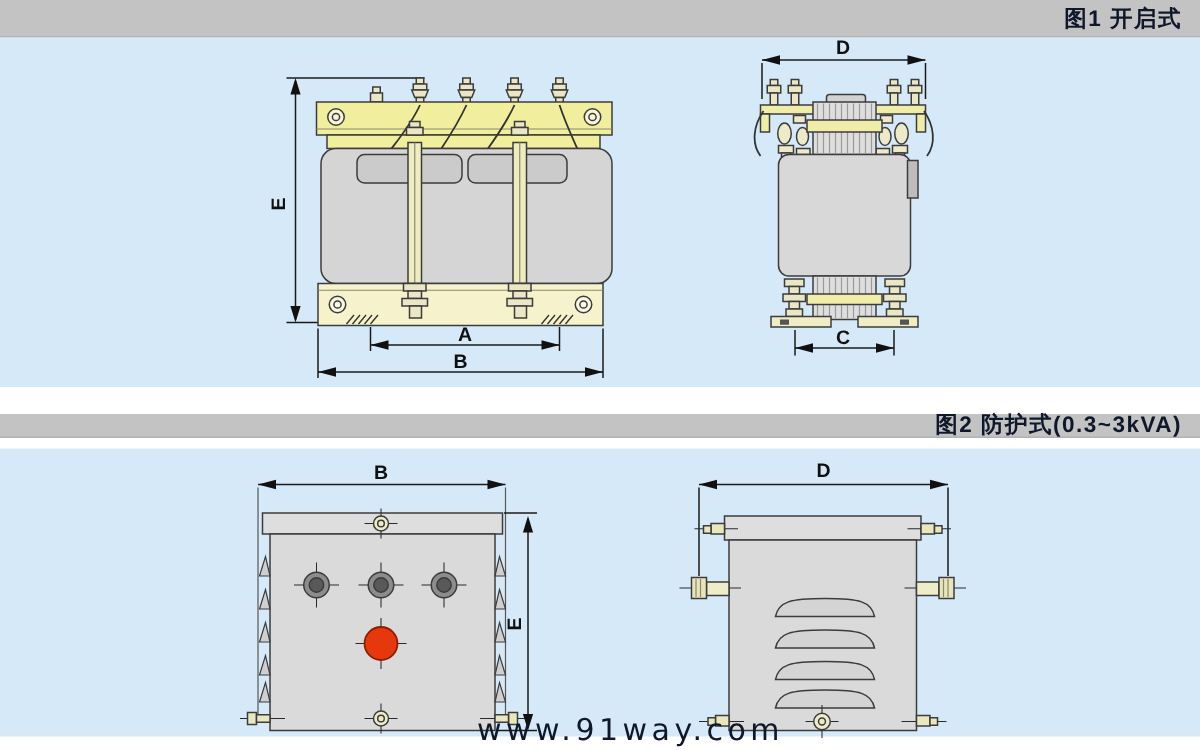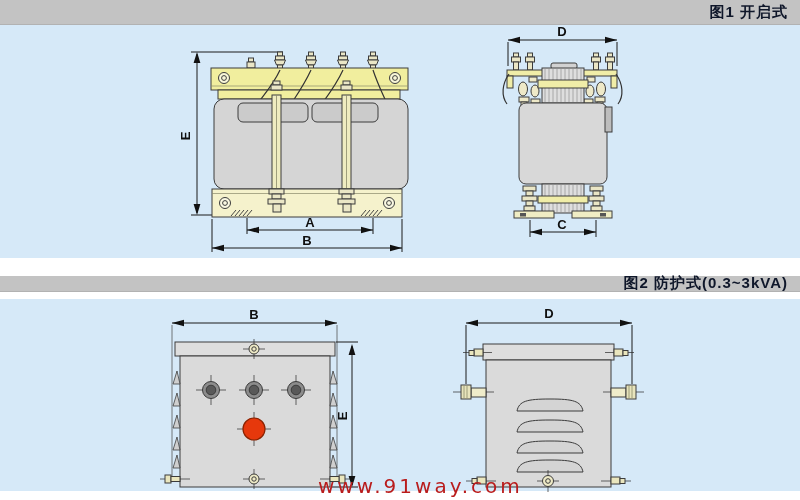--- a/index.html
+++ b/index.html
@@ -8,21 +8,21 @@
   .caption-bar{position:absolute;left:0;width:800px;background:#c3c3c3;
                border-bottom:1px solid #b2b2b2;display:flex;align-items:center;
                justify-content:flex-end;box-sizing:border-box;padding-right:12px;}
   .caption-bar span{font-size:15px;font-weight:600;color:#0f172a;letter-spacing:1px;}
   #bar1{top:0;height:25px;}
   #bar2{top:276px;height:16px;}
   .panel{position:absolute;left:0;width:800px;background:#d6e9f8;}
   #panel1{top:25px;height:233px;}
   #panel2{top:299px;height:192px;}
   svg.lineart{position:absolute;top:0;left:0;}
-  .watermark{position:absolute;left:318px;top:474px;font-size:20px;color:#b91c1c;
+  .watermark{position:absolute;left:318px;top:474px;font-size:20px;color:#0f172a;
              letter-spacing:3px;font-family:"DejaVu Sans",sans-serif;}
   text.dim{font-family:"Liberation Sans",sans-serif;font-size:13px;font-weight:bold;fill:#101010;}
   .ol{stroke:#3c3c3c;stroke-width:1;}
   .dimline{stroke:#1a1a1a;stroke-width:1;}
   .thin{stroke:#2a2a2a;stroke-width:0.7;}
 </style>
 </head>
 <body>
 
 <div class="stage">

